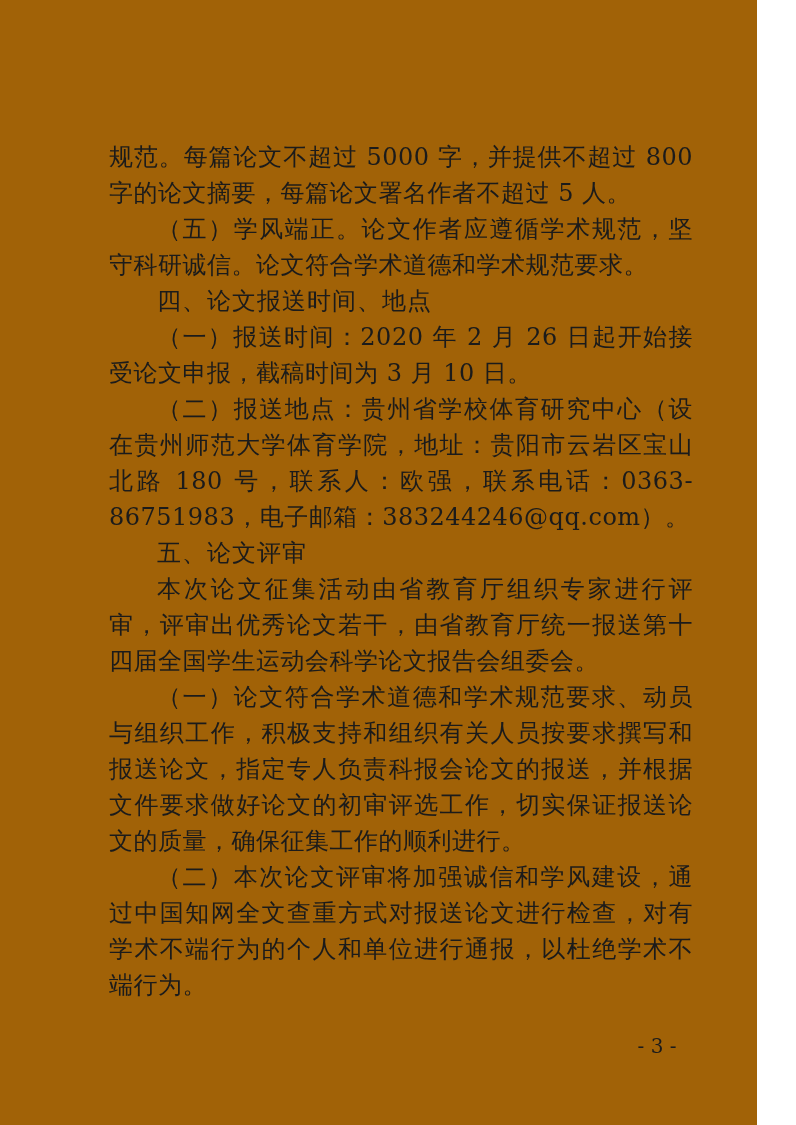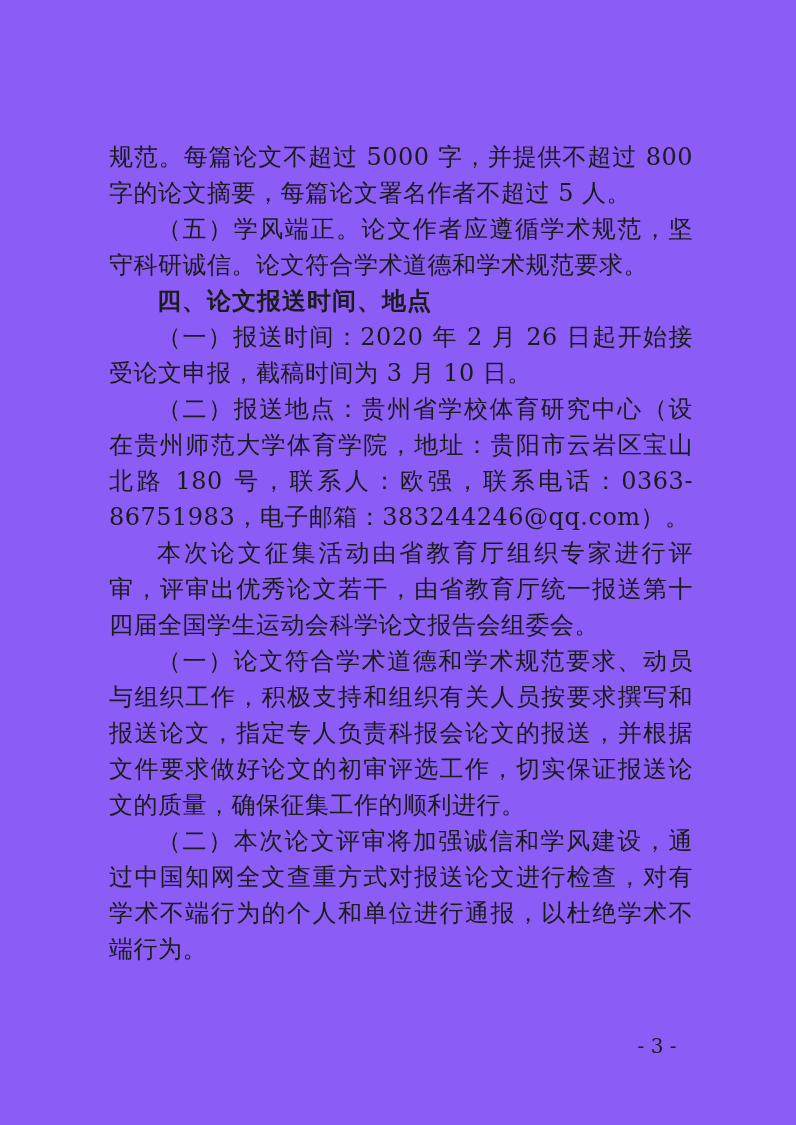--- a/index.html
+++ b/index.html
@@ -2,26 +2,27 @@
 <html><head>
 <meta charset="utf-8">
 <style>
   html, body {
     margin: 0;
     padding: 0;
     background: #ffffff;
   }
   .page {
     position: relative;
-    width: 796px;
+    width: 728px;
     height: 1125px;
-    background: #8b5cf6;
+    background: #a16207;
     overflow: hidden;
     font-family: "DejaVu Serif", "Liberation Serif", serif;
     color: #1b1b1b;
+    padding-left: 29px;
   }
   .doc-body {
     position: absolute;
     left: 109px;
     top: 139px;
     width: 584px;
     font-size: 24px;
     line-height: 36px;
     text-align: justify;
     letter-spacing: 0.5px;
@@ -31,21 +32,21 @@
     padding: 0;
   }
   p.body-indent {
     text-indent: 2em;
   }
   p.body-noindent {
     text-indent: 0;
   }
   p.section-heading {
     text-indent: 2em;
-    font-weight: bold;
+    font-weight: normal;
     font-family: "DejaVu Sans", "Liberation Sans", sans-serif;
     text-align: left;
     letter-spacing: 1px;
   }
   .page-number {
     position: absolute;
     top: 1034px;
     left: 617px;
     width: 80px;
     text-align: center;
@@ -60,20 +61,21 @@
 <body>
 
 <div class="page">
 
   <div class="doc-body">
     <p class="body-noindent">规范。每篇论文不超过 5000 字，并提供不超过 800 字的论文摘要，每篇论文署名作者不超过 5 人。</p>
     <p class="body-indent">（五）学风端正。论文作者应遵循学术规范，坚守科研诚信。论文符合学术道德和学术规范要求。</p>
     <p class="section-heading">四、论文报送时间、地点</p>
     <p class="body-indent">（一）报送时间：2020 年 2 月 26 日起开始接受论文申报，截稿时间为 3 月 10 日。</p>
     <p class="body-indent">（二）报送地点：贵州省学校体育研究中心（设在贵州师范大学体育学院，地址：贵阳市云岩区宝山北路 180 号，联系人：欧强，联系电话：0363-86751983，电子邮箱：383244246@qq.com）。</p>
+    <p class="section-heading">五、论文评审</p>
     <p class="body-indent">本次论文征集活动由省教育厅组织专家进行评审，评审出优秀论文若干，由省教育厅统一报送第十四届全国学生运动会科学论文报告会组委会。</p>
     <p class="body-indent">（一）论文符合学术道德和学术规范要求、动员与组织工作，积极支持和组织有关人员按要求撰写和报送论文，指定专人负责科报会论文的报送，并根据文件要求做好论文的初审评选工作，切实保证报送论文的质量，确保征集工作的顺利进行。</p>
     <p class="body-indent">（二）本次论文评审将加强诚信和学风建设，通过中国知网全文查重方式对报送论文进行检查，对有学术不端行为的个人和单位进行通报，以杜绝学术不端行为。</p>
   </div>
 
   <div class="page-number">- 3 -</div>
 
 </div>
 
 </body></html>

